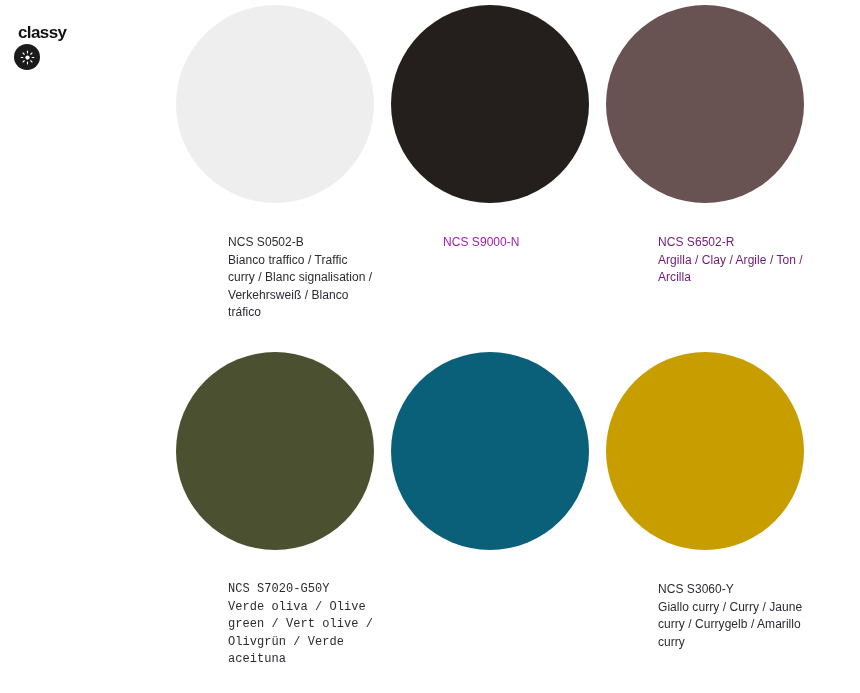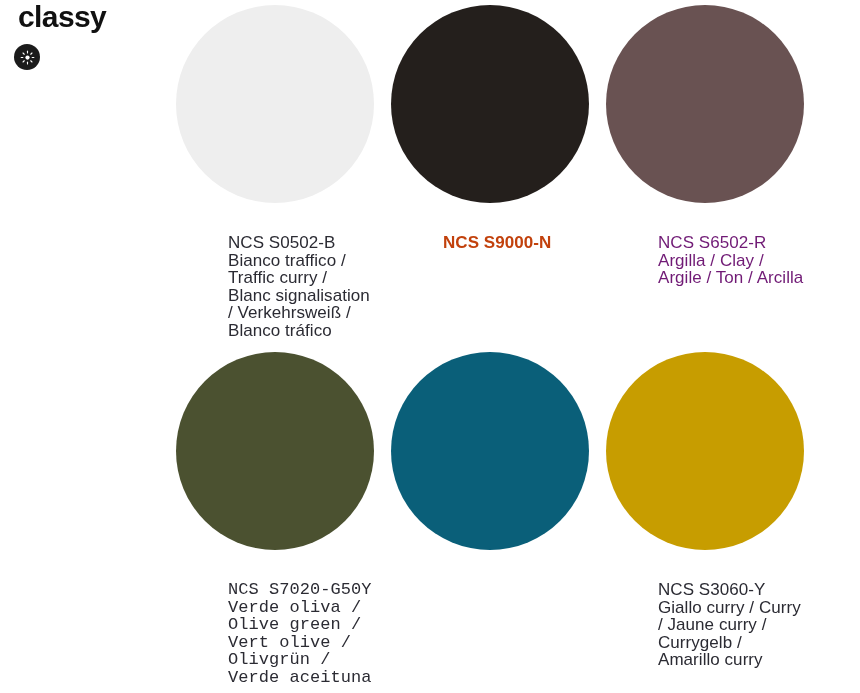--- a/index.html
+++ b/index.html
@@ -19,22 +19,22 @@
     position: relative;
     width: 860px;
     height: 693px;
     background: #ffffff;
   }
 
   
   .brand {
     position: absolute;
     left: 18px;
-    top: 2px;
-    font-size: 30px;
+    top: 18px;
+    font-size: 17px;
     font-weight: 700;
     letter-spacing: -0.6px;
     color: #111111;
     line-height: 30px;
     white-space: nowrap;
   }
 
   .brand-icon {
     position: absolute;
     left: 14px;
@@ -74,21 +74,21 @@
     width: 198px;
     height: 198px;
     border-radius: 50%;
     display: block;
   }
 
   .caption {
     margin-top: 31px;
     padding-left: 52px;
     color: #2b2b33;
-    font-size: 17px;
+    font-size: 12px;
     line-height: 17.6px;
     letter-spacing: 0.05px;
   }
 
   .caption .code {
     display: block;
     white-space: nowrap;
   }
 
   .caption .names {
@@ -126,21 +126,21 @@
       <div class="cell">
         <div class="disc" style="background: rgb(238, 238, 238);"></div>
         <div class="caption" style="color: rgb(43, 43, 51);">
           <span class="code">NCS S0502-B</span>
           <span class="names">Bianco traffico / Traffic curry / Blanc signalisation / Verkehrsweiß / Blanco tráfico</span>
         </div>
       </div>
 
       <div class="cell">
         <div class="disc" style="background: rgb(36, 31, 28);"></div>
-        <div class="caption" style="color: #c2410c; font-weight: bold;">
+        <div class="caption" style="color: #a21caf;">
           <span class="code">NCS S9000-N</span>
         </div>
       </div>
 
       <div class="cell">
         <div class="disc" style="background: rgb(105, 82, 82);"></div>
         <div class="caption" style="color: #701a75;">
           <span class="code">NCS S6502-R</span>
           <span class="names">Argilla / Clay / Argile / Ton / Arcilla</span>
         </div>

